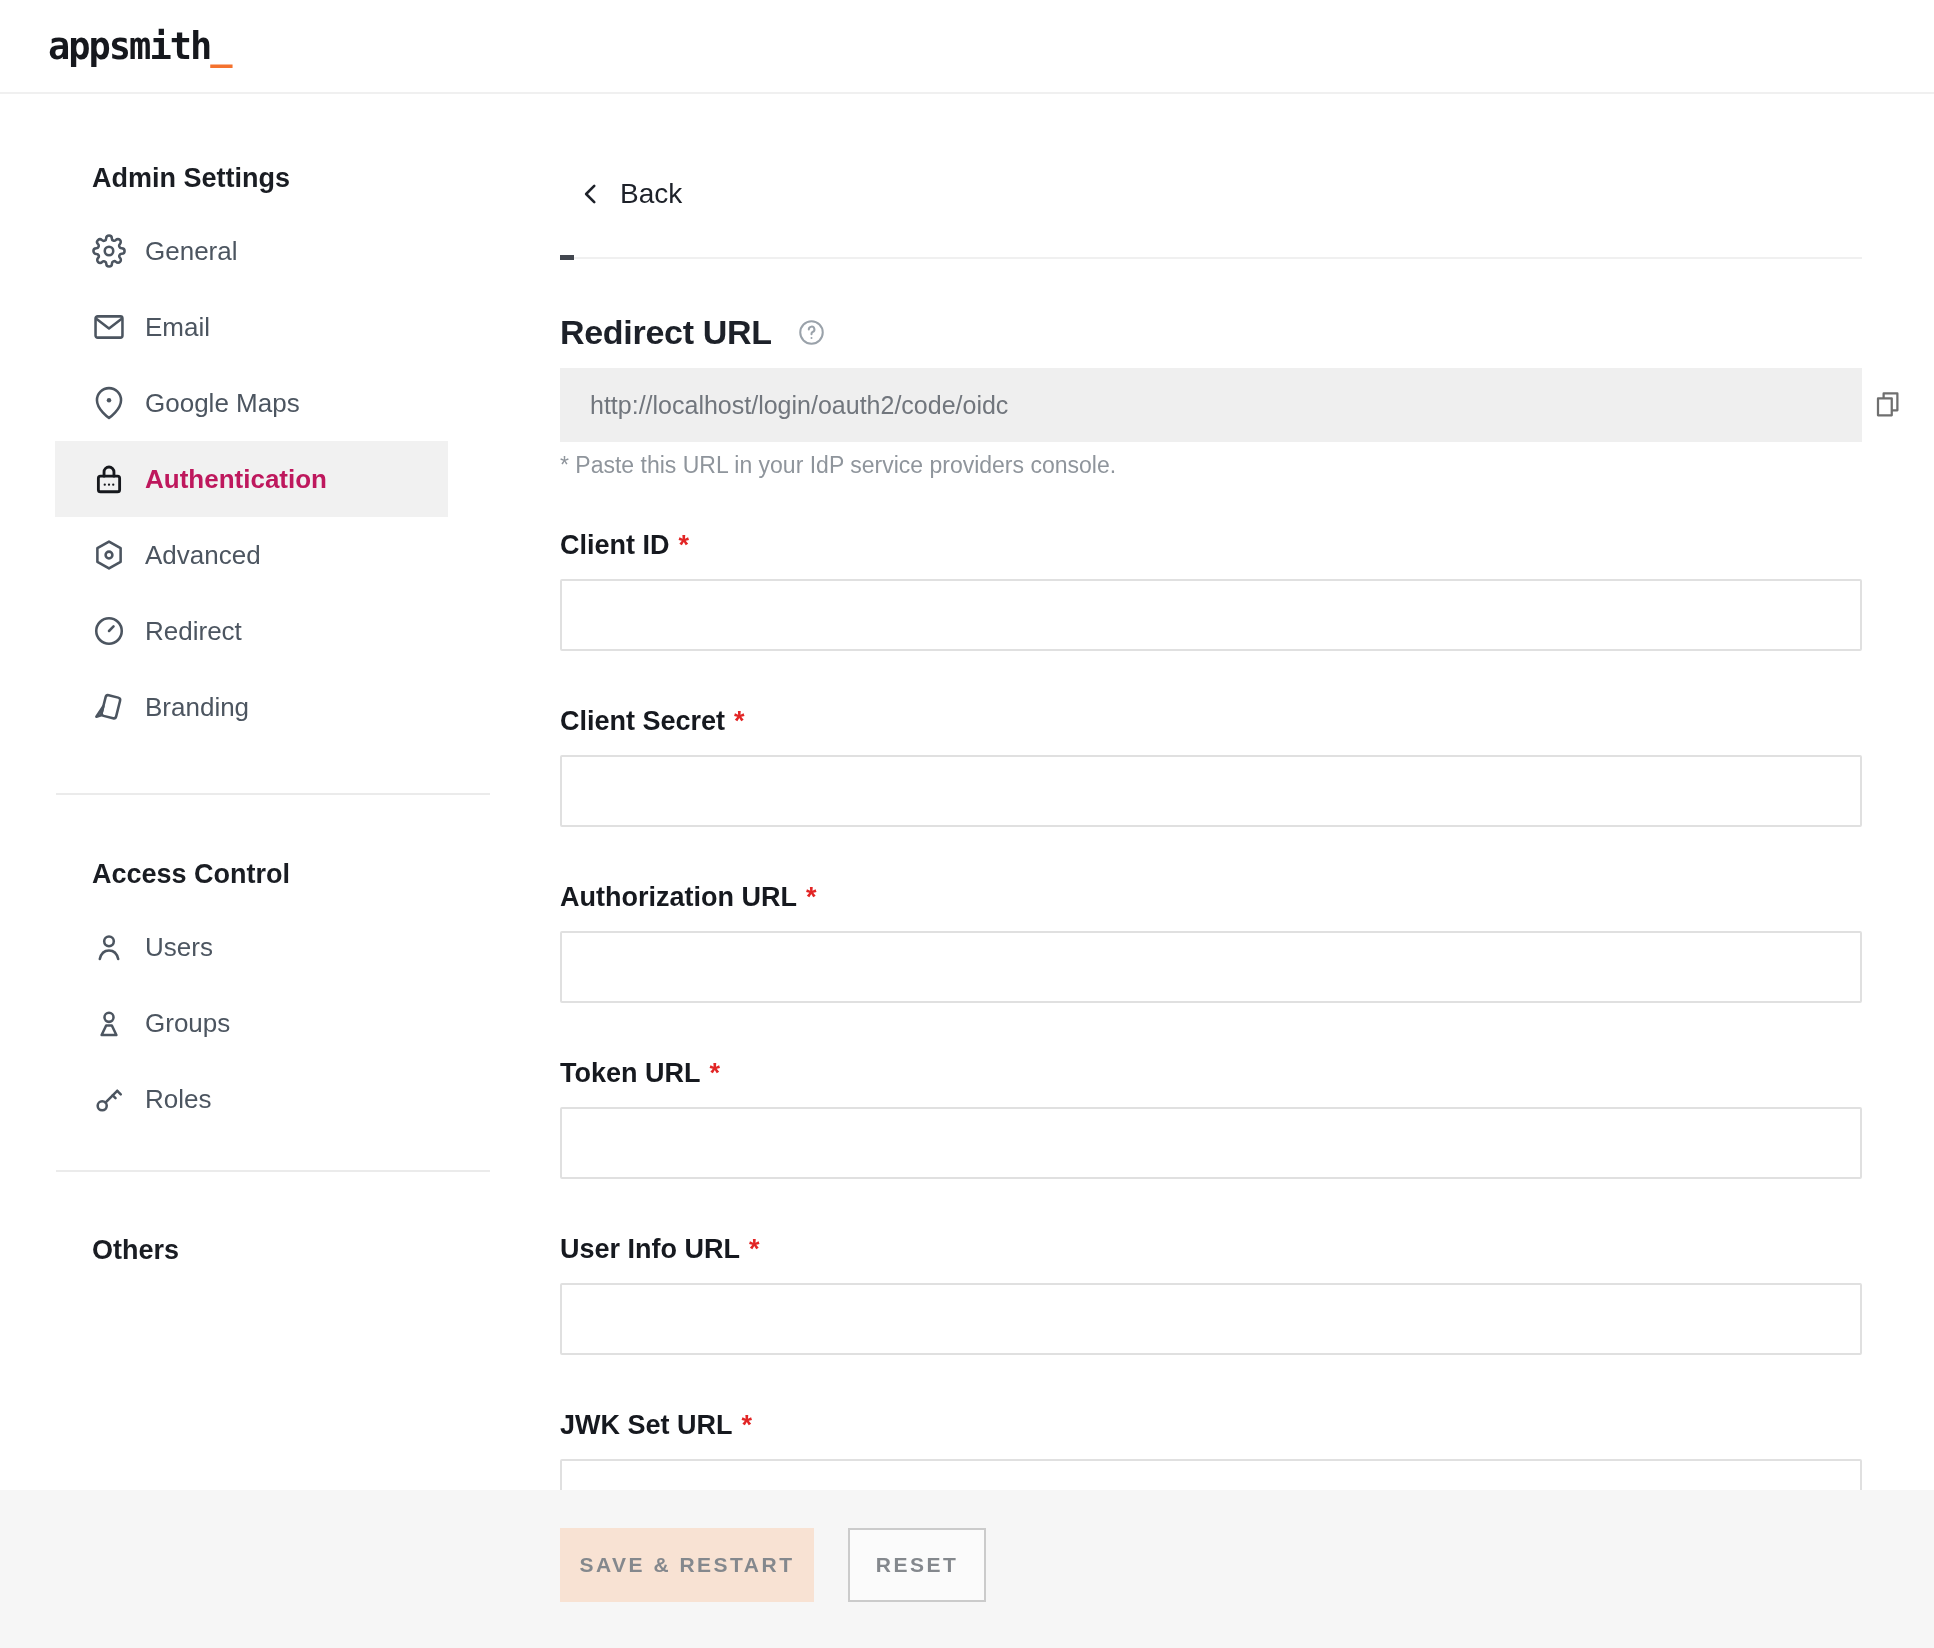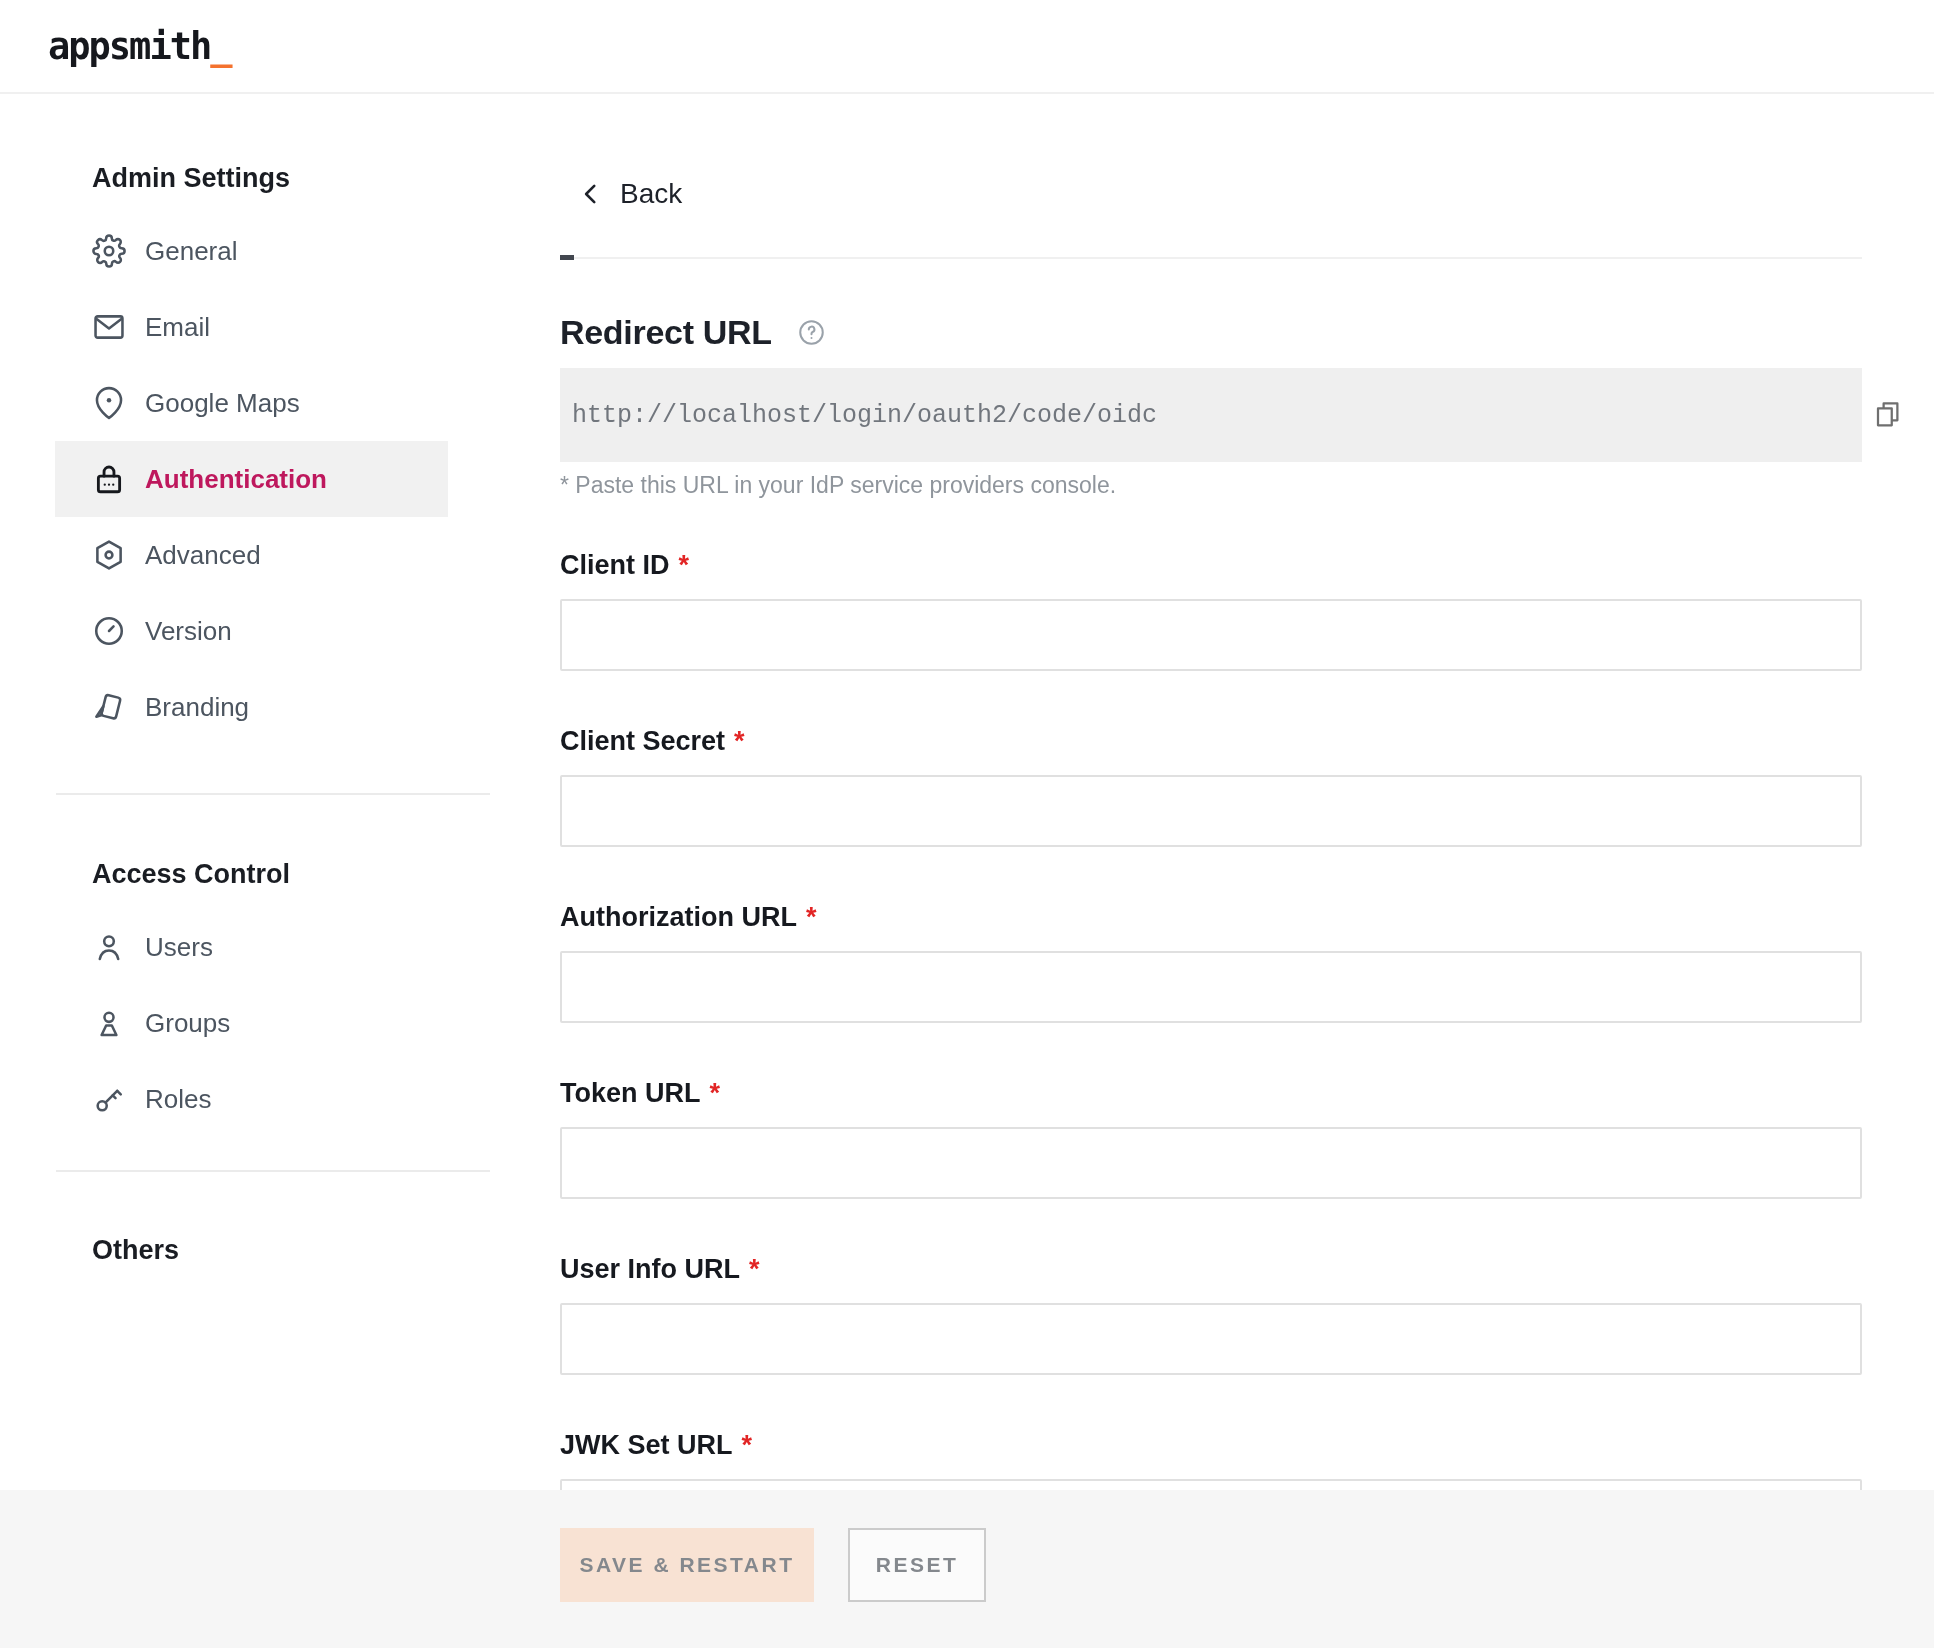--- a/index.html
+++ b/index.html
@@ -34,22 +34,22 @@
   
   .main { position:absolute; top:94px; left:518px; right:0; bottom:0;
     padding:0 72px 0 42px; background:#fff; }
   .back-row { margin-top:84px; margin-left:18px; display:inline-flex; align-items:center; gap:16px;
     font-size:28px; font-weight:500; color:#1d2129; cursor:pointer; }
   .tab-divider { margin-top:46px; height:2px; background:#f0f0f0; position:relative; }
   .tab-indicator { position:absolute; left:0; top:-2px; width:14px; height:5px; background:#42474f; }
   .section-head { margin-top:54px; display:flex; align-items:center; gap:26px; }
   .section-title { font-size:34px; font-weight:700; color:#1d2129; letter-spacing:-0.3px; }
   .redirect-row { margin-top:16px; position:relative; }
-  .redirect-input { width:100%; height:94px; background:#efefef; border:none; outline:none;
-    padding:0 12px; font-size:25px; color:#71767d; font-family:Liberation Mono, monospace; }
+  .redirect-input { width:100%; height:74px; background:#efefef; border:none; outline:none;
+    padding:0 30px; font-size:25px; color:#71767d; font-family:Liberation Sans, sans-serif; }
   .copy-btn { position:absolute; right:-42px; top:50%; transform:translateY(-50%);
     width:32px; height:32px; background:none; border:none; cursor:pointer; padding:0; }
   .hint { margin-top:10px; font-size:23px; color:#8f959c; }
   .field-label { margin-top:54px; font-size:27px; font-weight:600; color:#16191f;
     display:flex; gap:9px; height:32px; line-height:32px; }
   .field-label.first { margin-top:50px; }
   .required { color:#e22525; font-weight:600; }
   .field-input { margin-top:18px; width:100%; height:72px; border:2px solid #e0e0e0;
     border-radius:2px; background:#fff; padding:0 24px; font-size:24px; color:#16191f; outline:none;
     font-family:"Liberation Sans", sans-serif; }
@@ -115,21 +115,21 @@
           <circle cx="12" cy="12" r="2.4"></circle>
         </svg>
       <span>Advanced</span>
     </div>
 
     <div class="side-item">
       <svg class="icon" width="34" height="34" viewBox="0 0 24 24">
           <circle cx="12" cy="12" r="9"></circle>
           <path d="m12 12 3.2-3.2"></path>
         </svg>
-      <span>Version</span>
+      <span>Redirect</span>
     </div>
 
     <div class="side-item">
       <svg class="icon" width="34" height="34" viewBox="0 0 24 24">
           <g transform="rotate(14 12 12)">
             <rect x="8" y="4" width="10.5" height="15" rx="1.8"></rect>
             <path d="M8 19 5 20.8 8 12.5z"></path>
           </g>
         </svg>
       <span>Branding</span>

